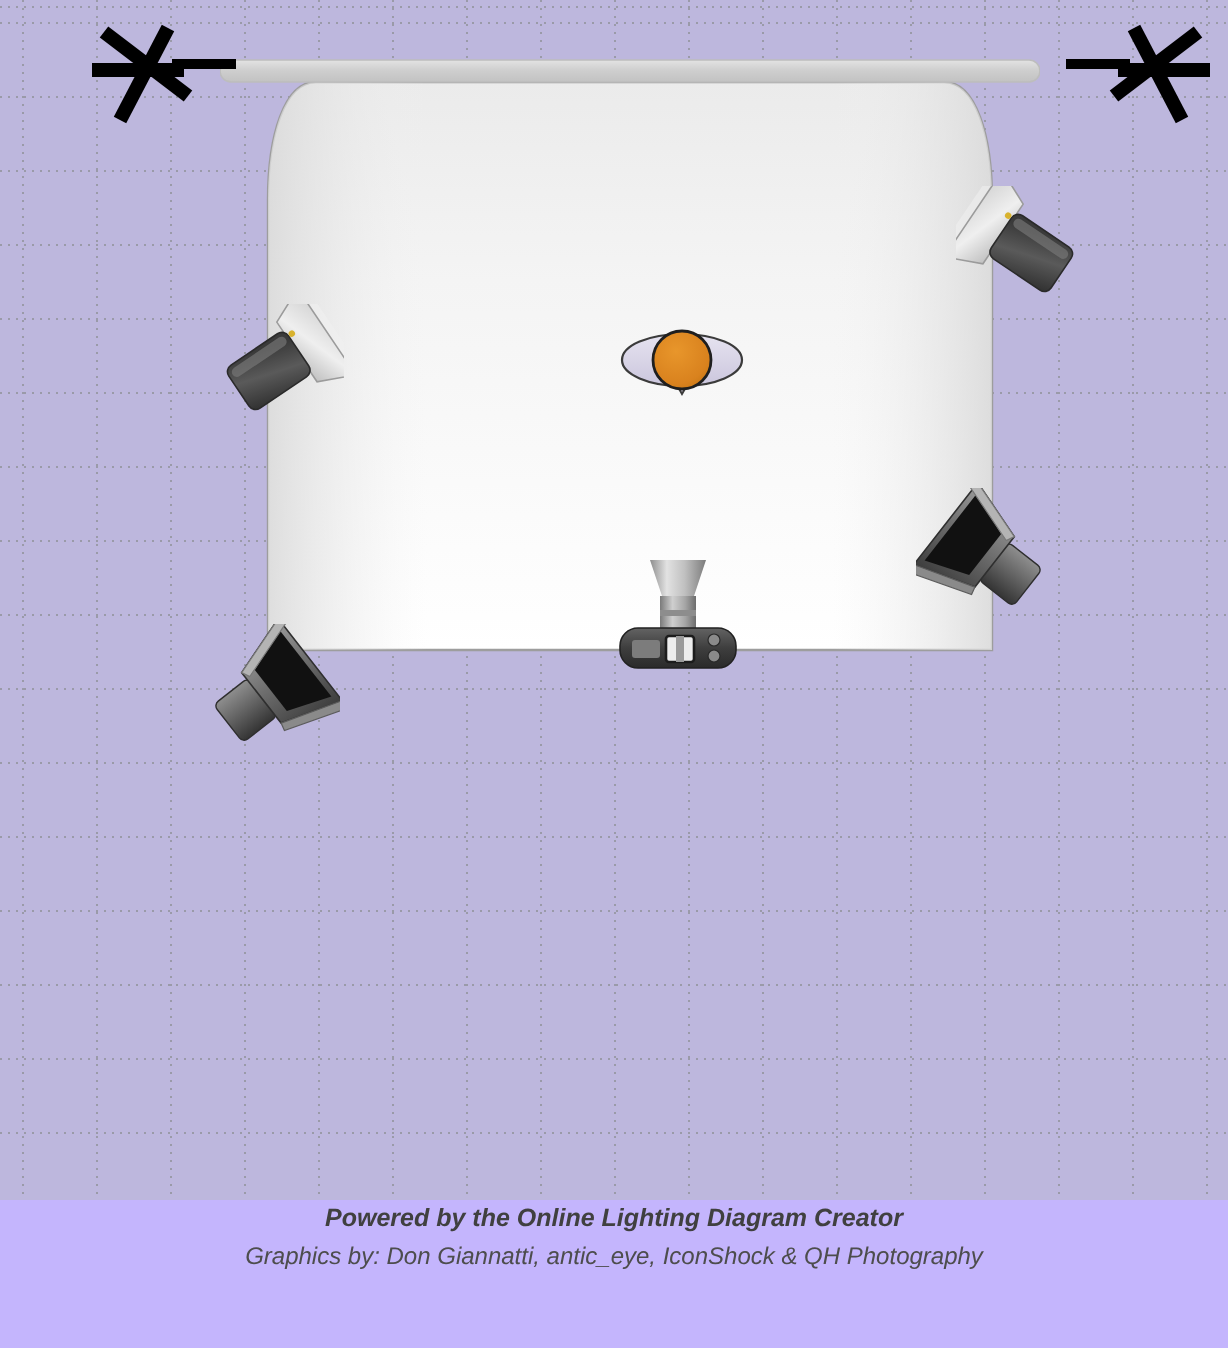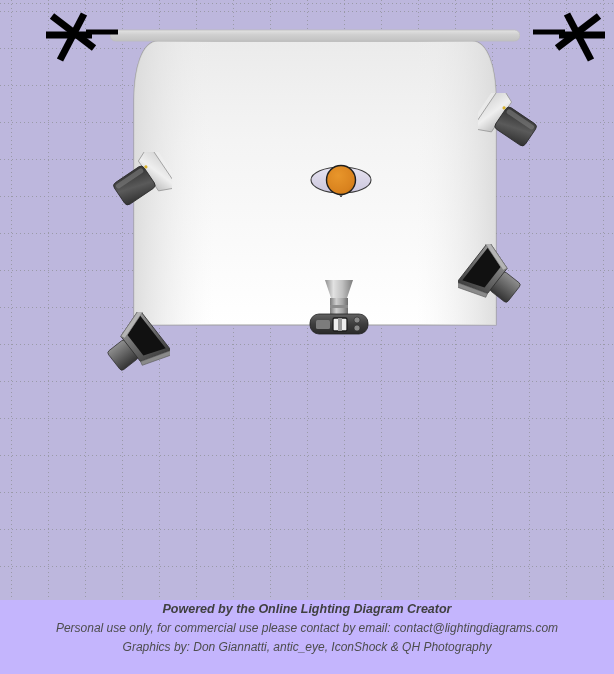--- a/index.html
+++ b/index.html
@@ -270,17 +270,16 @@
 
     <rect x="25" y="42" width="14" height="13" rx="1.5" fill="#ededed" stroke="#1c1c1c" stroke-width="1.3"></rect>
     <rect x="30" y="42" width="4" height="13" fill="#9a9a9a"></rect>
 
     <circle cx="49" cy="44" r="3" fill="#8a8a8a" stroke="#2a2a2a" stroke-width="0.6"></circle>
     <circle cx="49" cy="52" r="3" fill="#8a8a8a" stroke="#2a2a2a" stroke-width="0.6"></circle>
   </svg>
 
   <div id="footer">
     <div class="ln l1">Powered by the Online Lighting Diagram Creator</div>
-    <div class="ln l3">Personal use only, for commercial use please contact by email: contact@lightingdiagrams.com</div>
     <div class="ln l4">Graphics by: Don Giannatti, antic_eye, IconShock &amp; QH Photography</div>
   </div>
 
 </div>
 
 </body></html>

